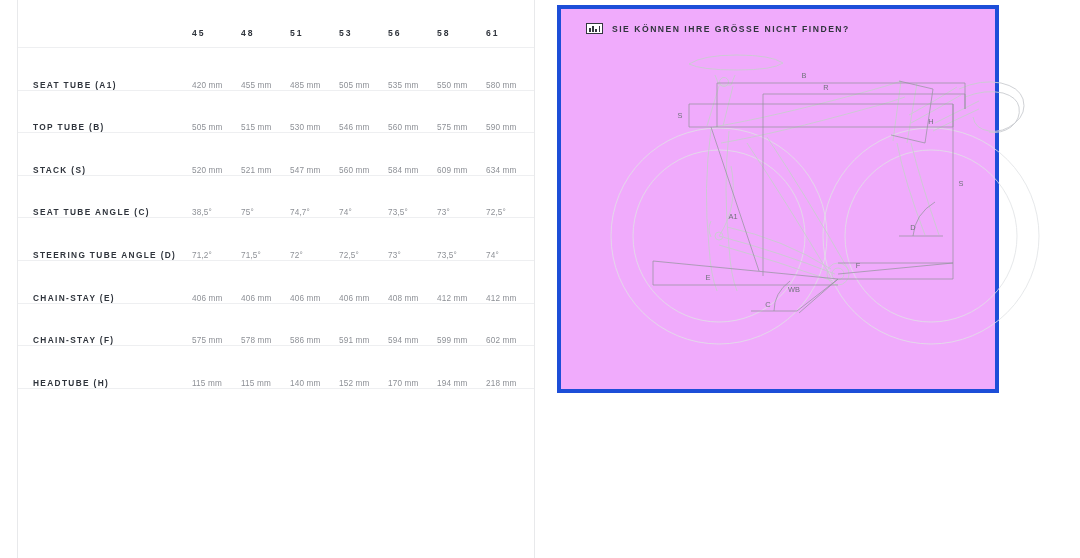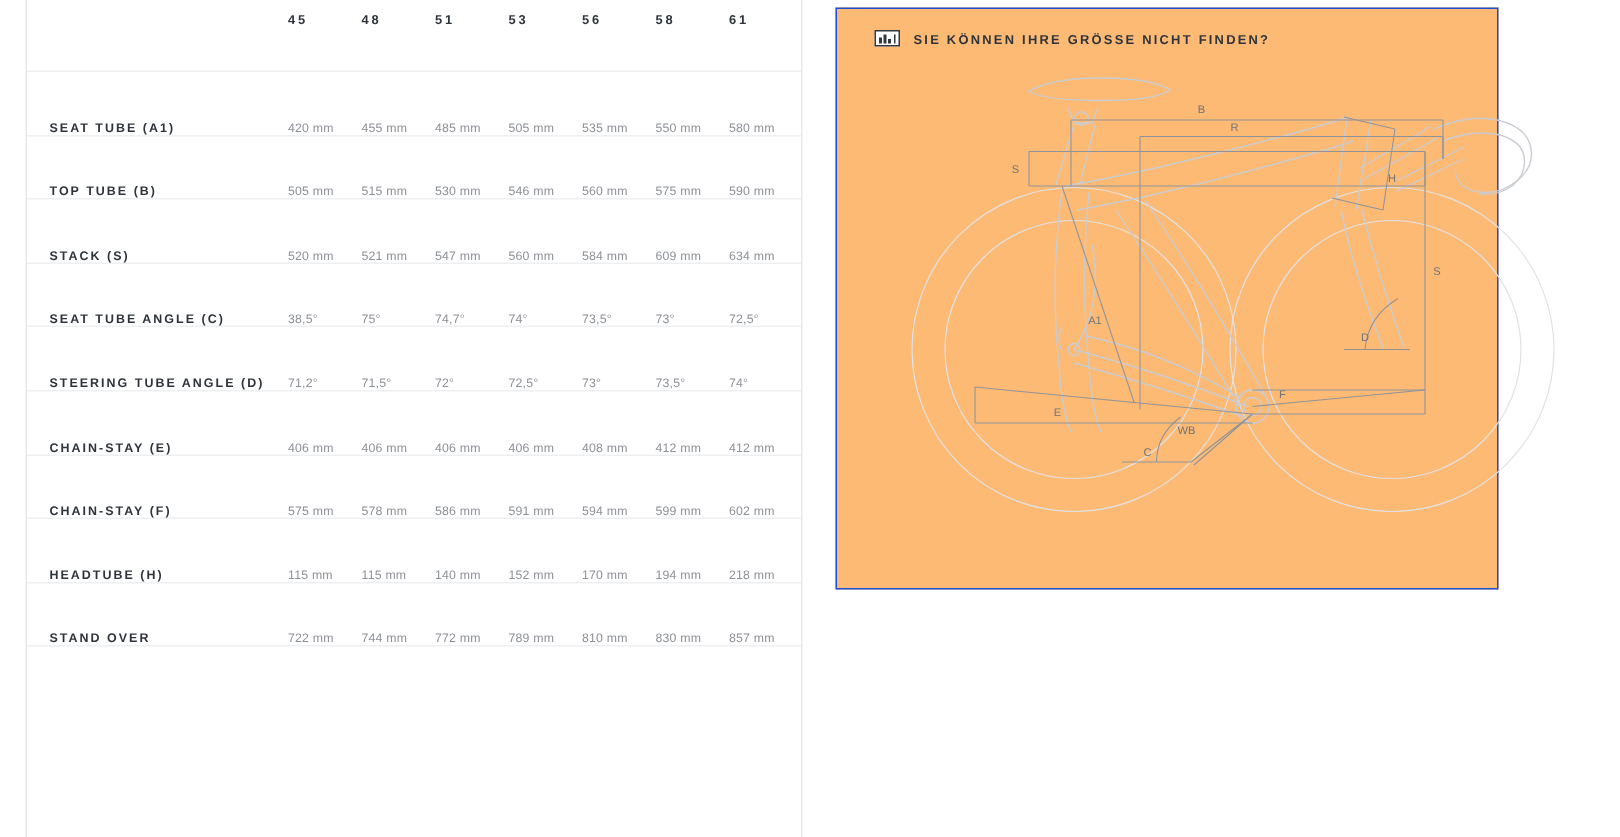--- a/index.html
+++ b/index.html
@@ -27,21 +27,21 @@
   .grid-row {
     display: flex;
     align-items: flex-end;
     height: 42.6px;
     border-bottom: 1px solid #eeeff1;
   }
   .grid-row.header-row {
     height: 48px;
     border-bottom: 1px solid #eeeff1;
     align-items: flex-start;
-    padding-top: 8px;
+    padding-top: 28px;
   }
   .cell-label {
     width: 174px;
     flex: 0 0 174px;
     padding-left: 15px;
     color: #2f343c;
     font-size: 8.3px;
     font-weight: bold;
     letter-spacing: 1.35px;
     white-space: nowrap;
@@ -63,22 +63,22 @@
     font-weight: normal;
     letter-spacing: 0.15px;
     white-space: nowrap;
   }
 
   
   #size-help-panel {
     position: absolute;
     left: 557px; top: 5px;
     width: 442px; height: 388px;
-    border: 1px solid #1d4ed8;
-    background: #fdba74;
+    border: 4px solid #1d4ed8;
+    background: #f0abfc;
   }
   #panel-header {
     display: flex;
     align-items: center;
     padding: 14px 0 0 25px;
   }
   #ruler-icon {
     width: 17px; height: 11px;
     flex: 0 0 17px;
     border: 1px solid #33373e;
@@ -217,30 +217,20 @@
       <div class="cell-val">115 mm</div>
       <div class="cell-val">140 mm</div>
       <div class="cell-val">152 mm</div>
       <div class="cell-val">170 mm</div>
       <div class="cell-val">194 mm</div>
       <div class="cell-val">218 mm</div>
     </div>
 
 
 
-    <div class="grid-row">
-      <div class="cell-label">STAND OVER</div>
-      <div class="cell-val">722 mm</div>
-      <div class="cell-val">744 mm</div>
-      <div class="cell-val">772 mm</div>
-      <div class="cell-val">789 mm</div>
-      <div class="cell-val">810 mm</div>
-      <div class="cell-val">830 mm</div>
-      <div class="cell-val">857 mm</div>
-    </div>
 
   </div>
 
   <div id="size-help-panel">
 
     <div id="panel-header">
       <div id="ruler-icon">
         <i></i>
           <i></i>
           <i></i>

